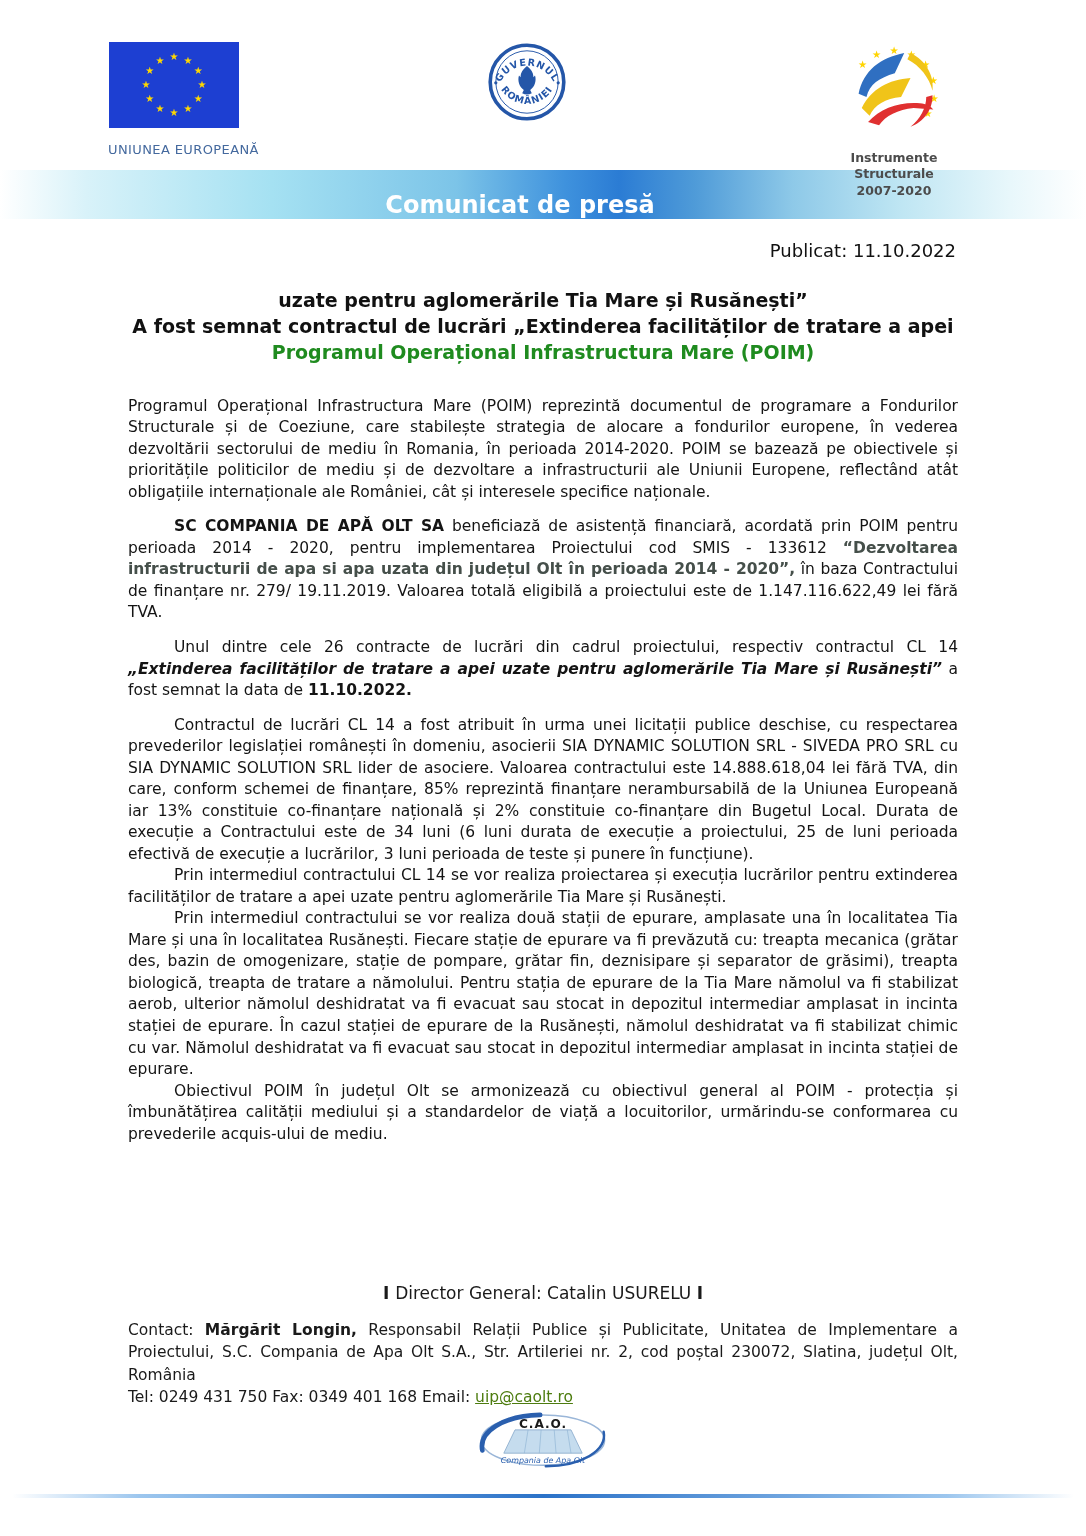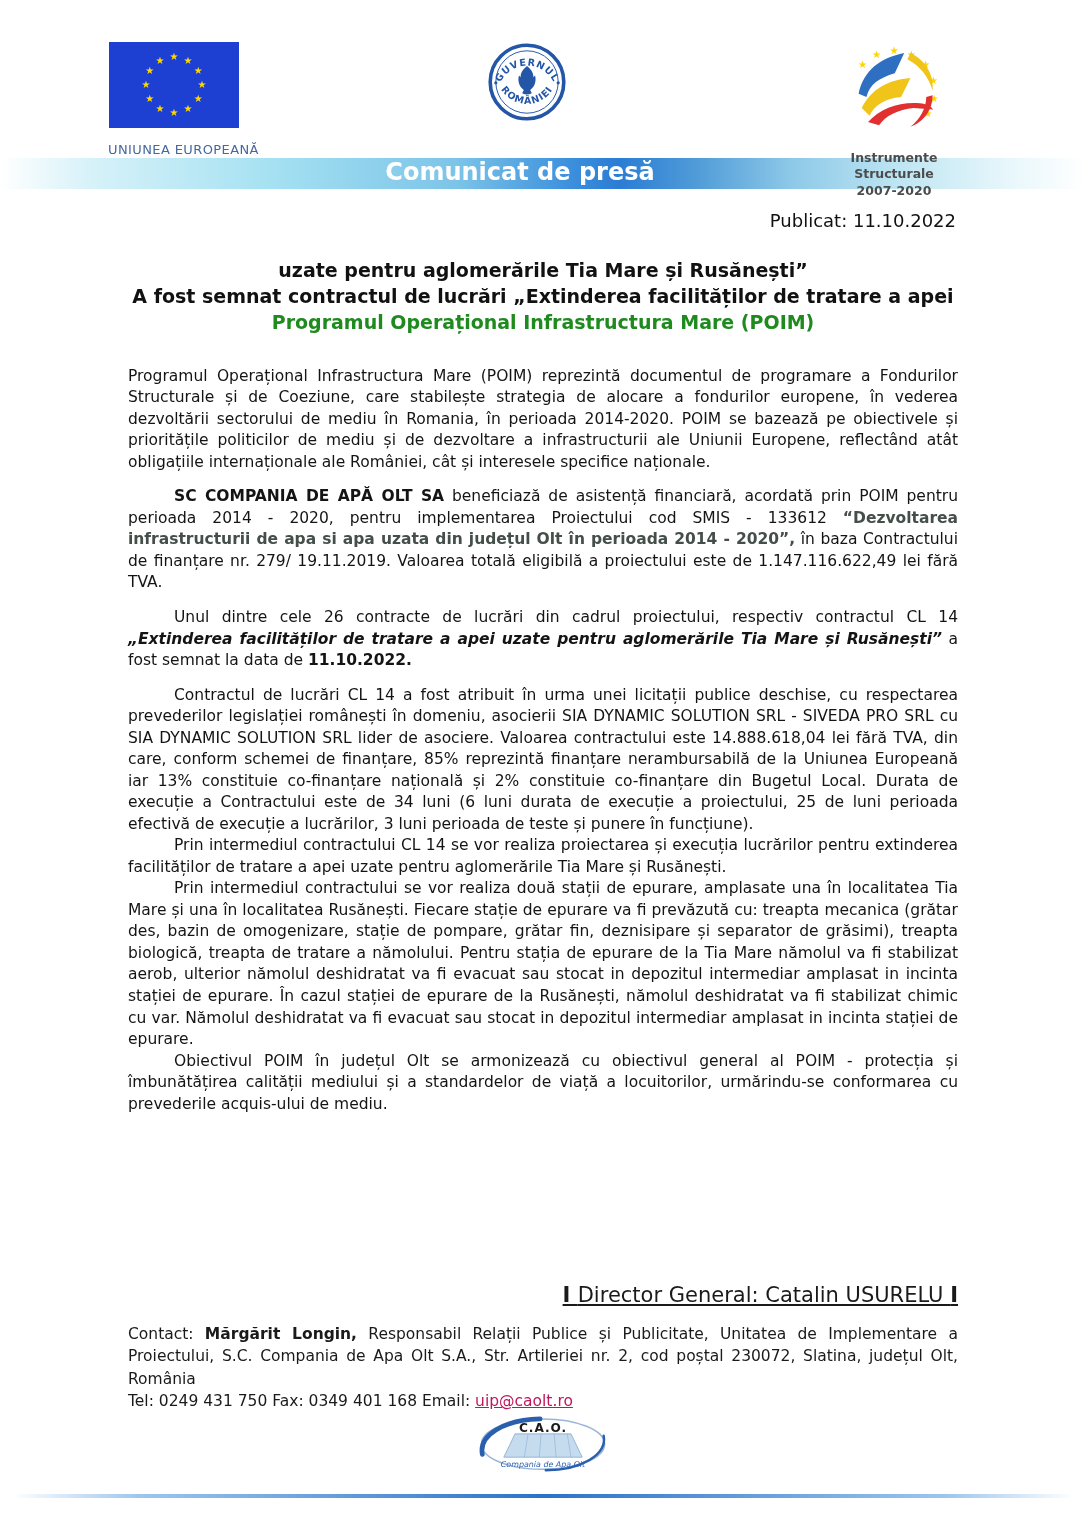--- a/index.html
+++ b/index.html
@@ -19,46 +19,46 @@
   .eu-star { position:absolute; left:50%; top:50%; color:#ffd800; font-size:10px; line-height:10px;
              transform:translate(-50%,-50%) rotate(var(--a)) translateY(-28px) rotate(calc(-1 * var(--a))); }
   .eu-caption { margin-top:14px; color:#44699e; font-size:13px; letter-spacing:0.4px; white-space:nowrap; }
 
   .gov-block { width:80px; margin-top:0; }
 
   .is-block { width:160px; text-align:center; margin-top:-8px; }
   .is-caption { margin-top:-6px; font-weight:bold; color:#4c4c4c; font-size:12.5px; line-height:1.3; }
 
   
-  .banner { height:31px; display:flex; align-items:flex-start; justify-content:center;
+  .banner { height:49px; display:flex; align-items:flex-end; justify-content:center;
     background:linear-gradient(90deg,#ffffff 0%,#d8f2f9 8%,#a5e1f2 25%,#7cc4e8 42%,
-               #3f92dd 52%,#2b7cd4 57%,#4f9bd8 64%,#8ec9e8 73%,#bfe6f3 83%,#e8f7fb 93%,#ffffff 100%); }
+               #3f92dd 52%,#2b7cd4 57%,#4f9bd8 64%,#8ec9e8 73%,#bfe6f3 83%,#e8f7fb 93%,#ffffff 100%);margin-top:12px; }
   .banner-title { color:#ffffff; font-size:24px; font-weight:bold; transform:translateX(-23px); }
 
   .published { text-align:right; padding:21px 130px 0 0; font-size:18px; color:#111; }
 
   
   .headline { width:840px; margin:26px auto 0; text-align:center; font-weight:bold;
               font-size:19px; line-height:1.38; color:#111; }
   .headline-program { color:#1f8b1f; }
 
   
   .content { width:830px; margin:30px auto 0; font-size:15.5px; line-height:1.39;
              text-align:justify; color:#141414; }
   .para { margin:0; }
   .para.gap { margin-bottom:13px; }
   .para.indent { text-indent:46px; }
   .r-bold { font-weight:bold; }
   .r-bold-dark { font-weight:bold; color:#454f4a; }
   .r-bold-italic { font-weight:bold; font-style:italic; }
-  .r-link { color:#be185d; text-decoration:underline; }
+  .r-link { color:#4d7c0f; text-decoration:underline; }
 
   
   .footer-block { position:absolute; top:1283px; left:128px; right:128px; }
-  .director { text-align:right; font-size:21px;text-decoration:underline; }
+  .director { text-align:center; font-size:17px; }
   .contact { margin-top:16px; font-size:15.5px; line-height:1.45; text-align:justify; }
   .cao-wrap { text-align:center; }
   .bottom-line { position:absolute; top:1494px; left:12px; right:12px; height:4px; border-radius:2px;
     background:linear-gradient(90deg, rgba(255,255,255,0) 0%, #9cc6ee 12%, #2b72c8 50%,
                #9cc6ee 88%, rgba(255,255,255,0) 100%); }
 </style>
 </head>
 <body>
 
 <div class="page">

